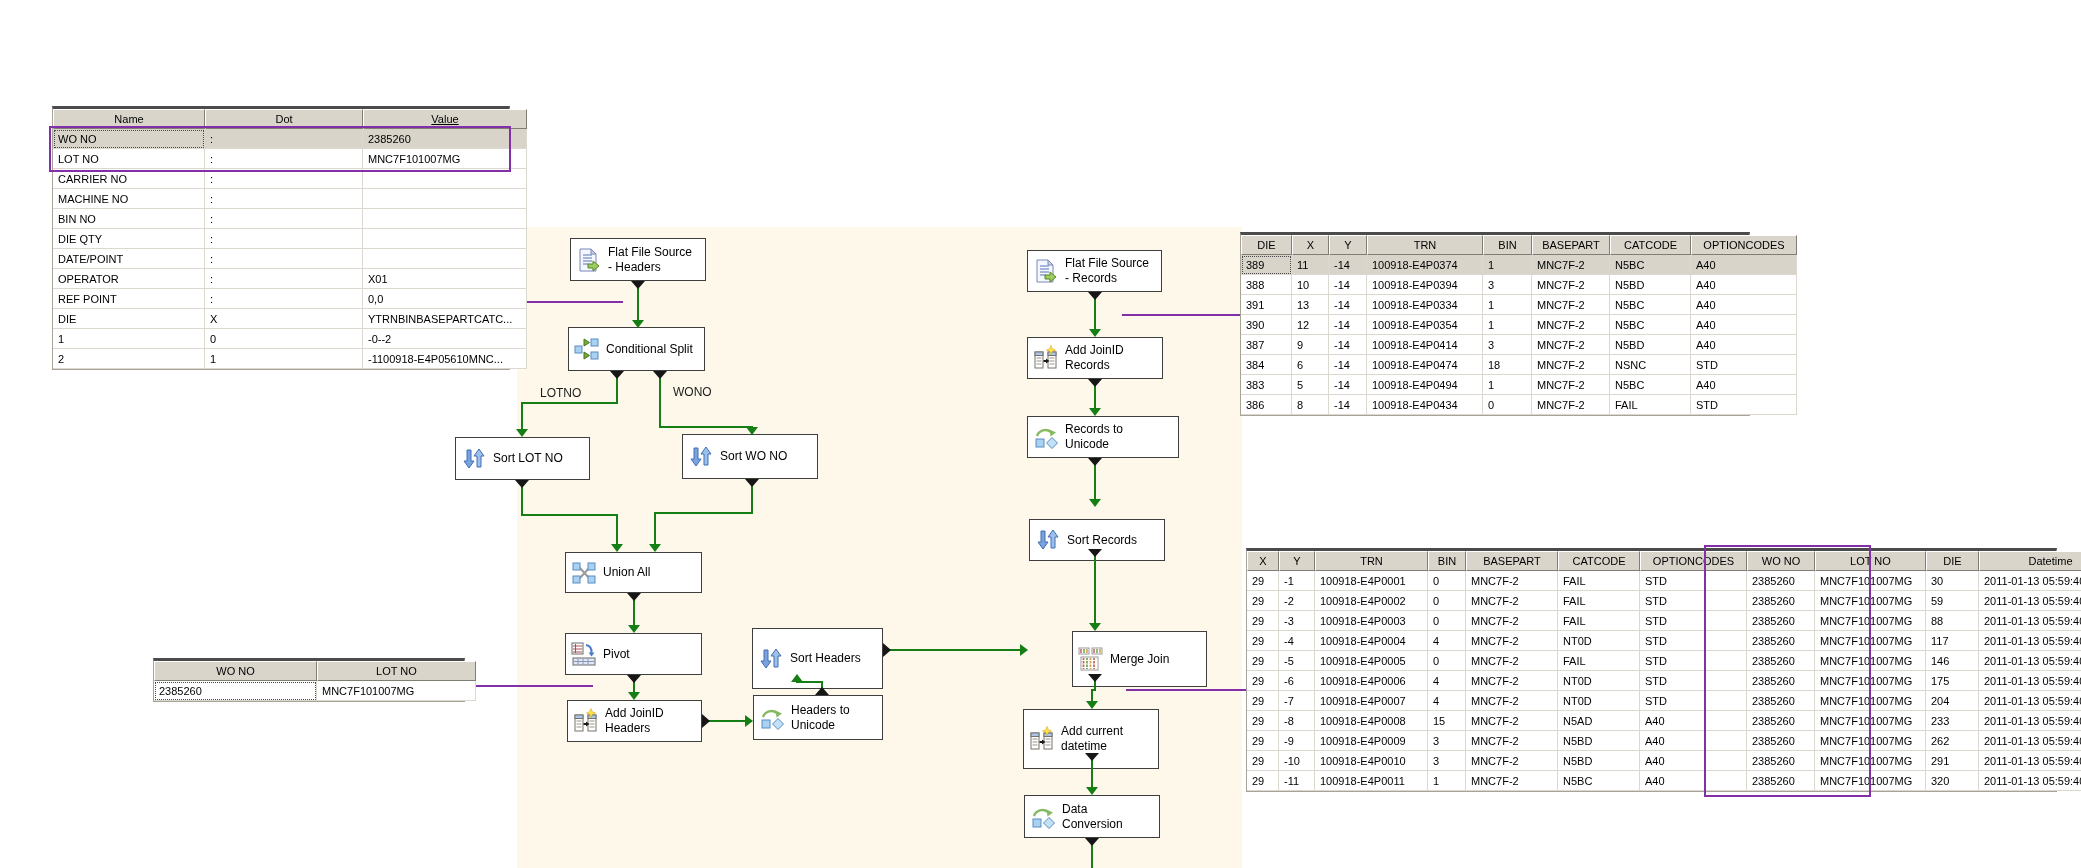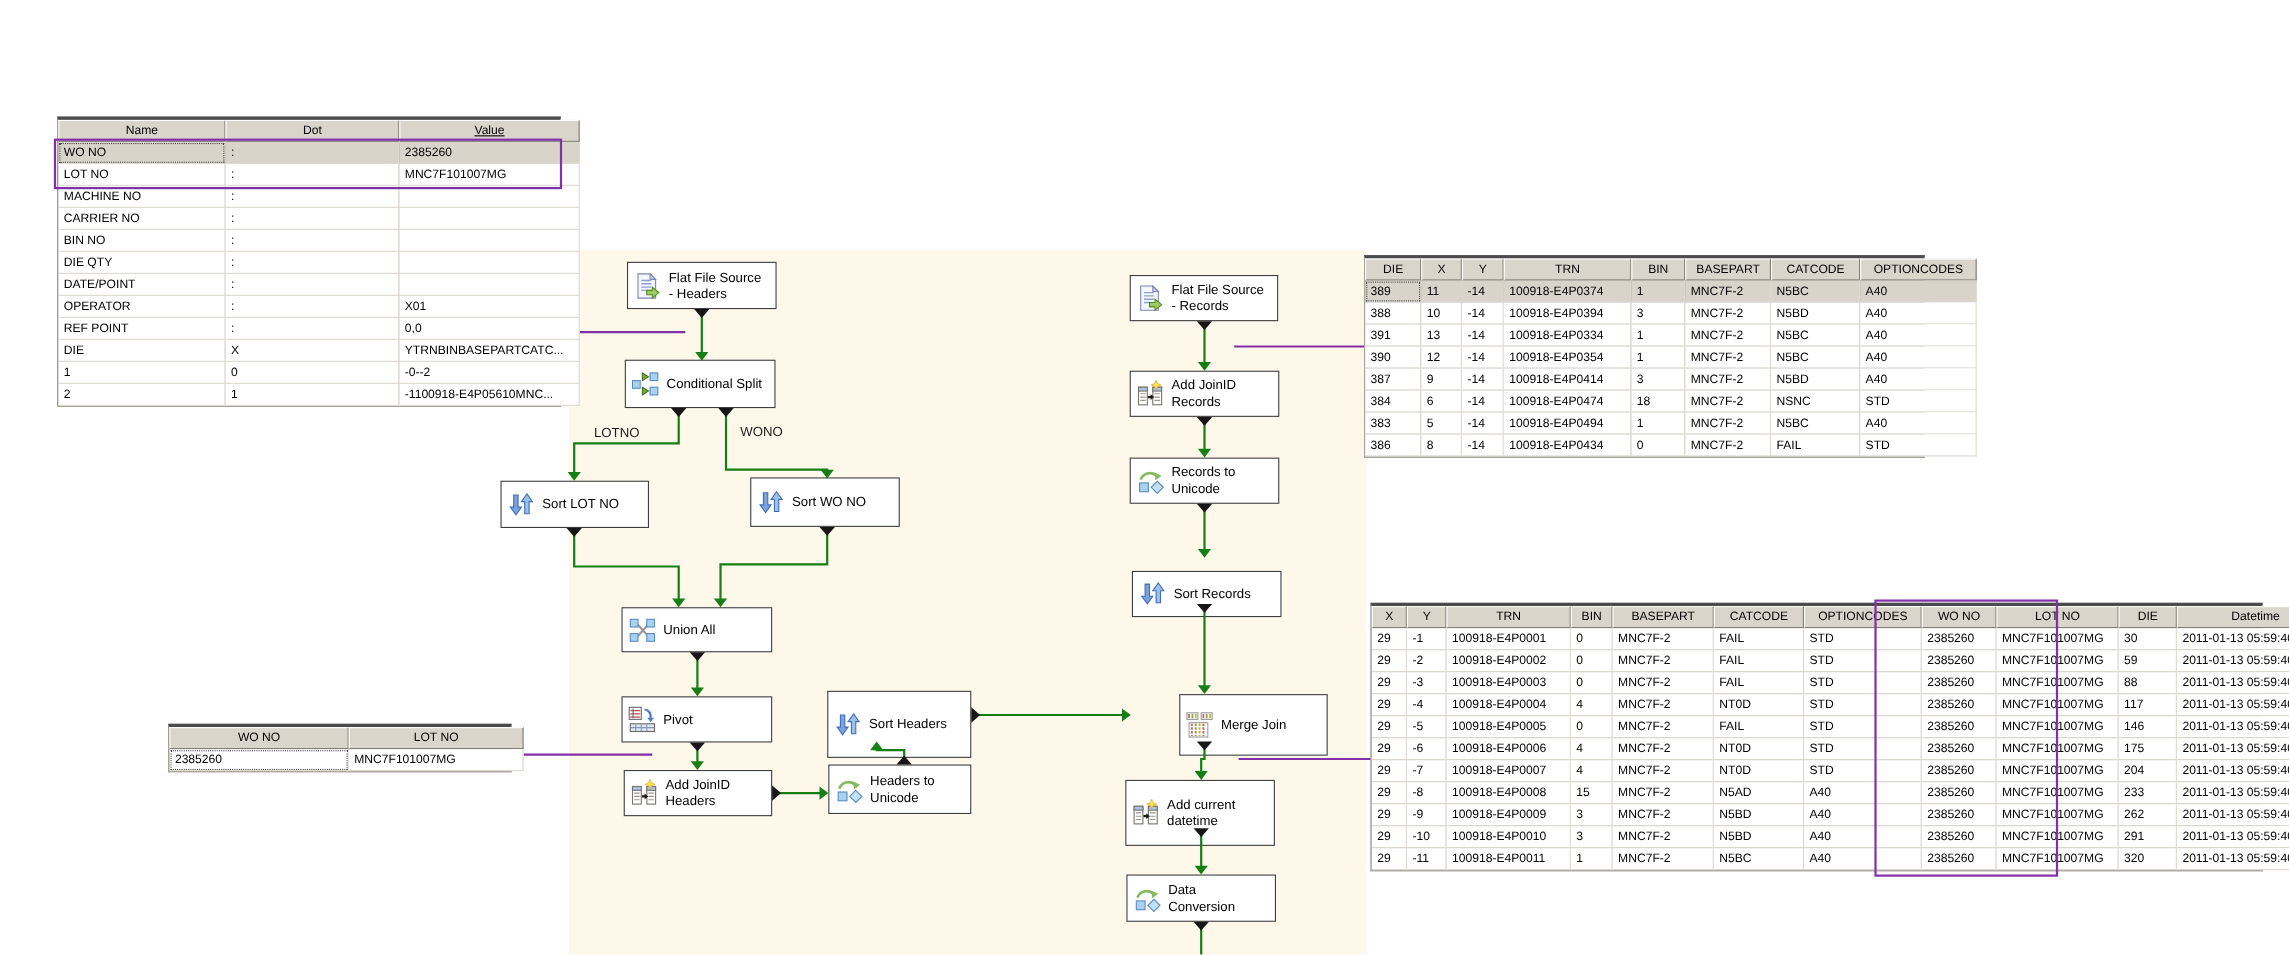--- a/index.html
+++ b/index.html
@@ -9,21 +9,21 @@
   .canvas{position:absolute;left:517px;top:227px;width:725px;height:641px;background:#fdf8ea;}
   
   .node{position:absolute;background:#fff;border:1px solid #3e3e3e;display:flex;align-items:center;
         gap:6px;padding:0 5px;font-size:12px;box-sizing:border-box;z-index:3;}
   .node .ic{width:26px;height:26px;flex:0 0 26px;}
   .node .nl{white-space:pre-line;line-height:1.22;}
   .edge-label{position:absolute;font-size:12px;color:#1c1c1c;z-index:3;}
   
   .overlay{position:absolute;left:0;top:0;z-index:4;pointer-events:none;}
   
-  .win-table{position:absolute;background:#737373;border:1px solid #a8a399;border-top:3px solid #4b4b4b;z-index:5;box-sizing:content-box;}
+  .win-table{position:absolute;background:#be185d;border:1px solid #a8a399;border-top:3px solid #4b4b4b;z-index:5;box-sizing:content-box;}
   .win-table table{border-collapse:separate;border-spacing:0;table-layout:fixed;width:100%;}
   .win-table th{background:#d9d5cb;border:1px solid;border-color:#ffffff #807d74 #807d74 #ffffff;
         font-weight:normal;font-size:11px;height:16px;padding:1px 2px;overflow:hidden;white-space:nowrap;text-align:center;}
   .win-table td{height:19px;padding:0 5px;border-right:1px solid #dcd8cf;border-bottom:1px solid #dcd8cf;
         white-space:nowrap;overflow:hidden;background:#fff;}
   .win-table tr.sel td{background:#d8d4ca;}
   .win-table td.fc{outline:1px dotted #4a4a4a;outline-offset:-2px;}
   
   .hl-box{position:absolute;border:2px solid #8330a8;z-index:6;pointer-events:none;}
 </style>
@@ -231,21 +231,21 @@
   <span class="nl">Flat File Source
 - Records</span>
 </div>
 <div class="node" style="left:1027px;top:337px;width:136px;height:42px">
   <svg class="ic">
       <use href="#i-script"></use>
     </svg>
   <span class="nl">Add JoinID
 Records</span>
 </div>
-<div class="node" style="left:1027px;top:416px;width:136px;height:42px">
+<div class="node" style="left:1027px;top:416px;width:152px;height:42px">
   <svg class="ic">
       <use href="#i-convert"></use>
     </svg>
   <span class="nl">Records to
 Unicode</span>
 </div>
 <div class="node" style="left:1029px;top:519px;width:136px;height:42px">
   <svg class="ic">
       <use href="#i-sort"></use>
     </svg>
@@ -287,26 +287,26 @@
           <td class="fc">WO NO</td>
           <td>:</td>
           <td>2385260</td>
         </tr>
         <tr>
           <td>LOT NO</td>
           <td>:</td>
           <td>MNC7F101007MG</td>
         </tr>
         <tr>
+          <td>CARRIER NO</td>
+          <td>:</td>
+          <td></td>
+        </tr>
+        <tr>
           <td>MACHINE NO</td>
-          <td>:</td>
-          <td></td>
-        </tr>
-        <tr>
-          <td>CARRIER NO</td>
           <td>:</td>
           <td></td>
         </tr>
         <tr>
           <td>BIN NO</td>
           <td>:</td>
           <td></td>
         </tr>
         <tr>
           <td>DIE QTY</td>

